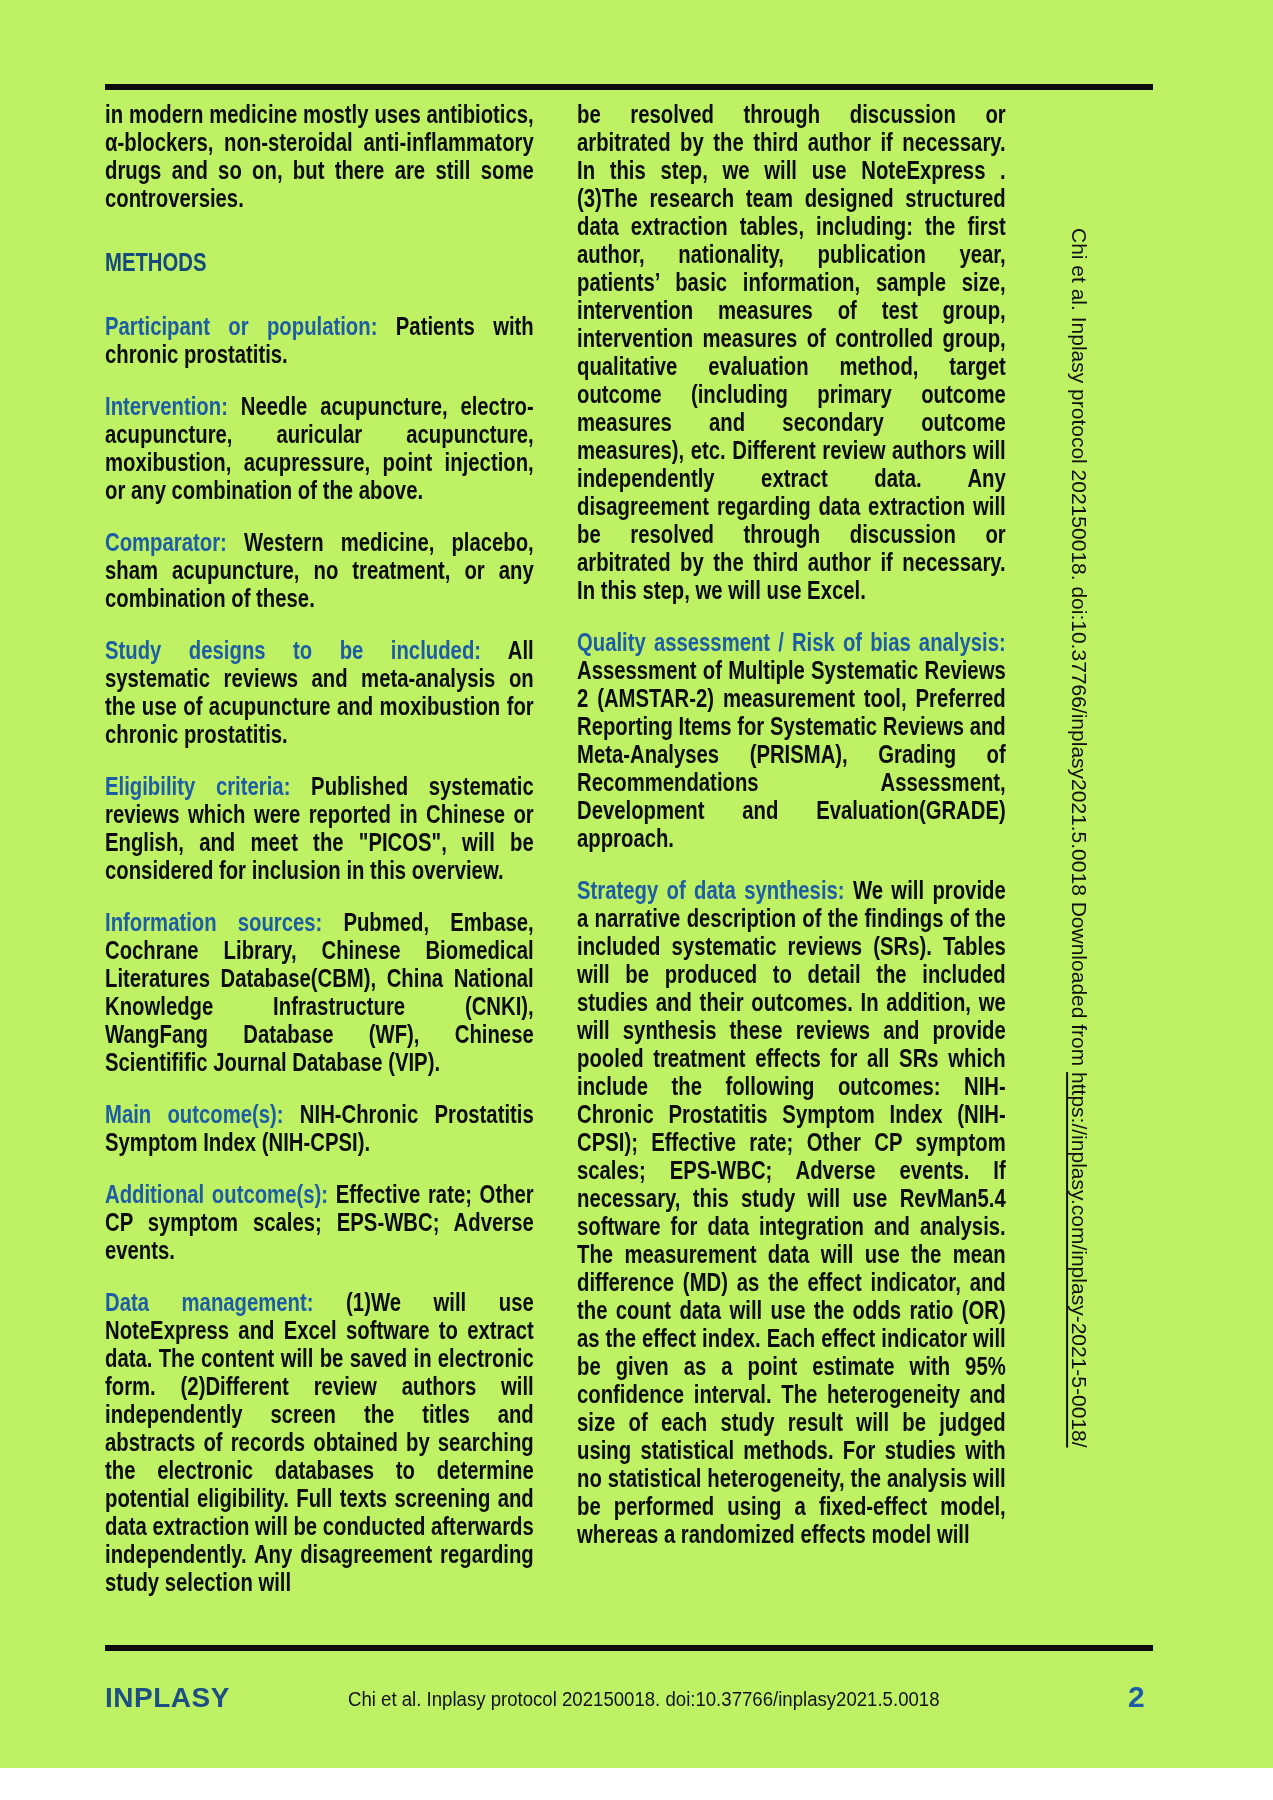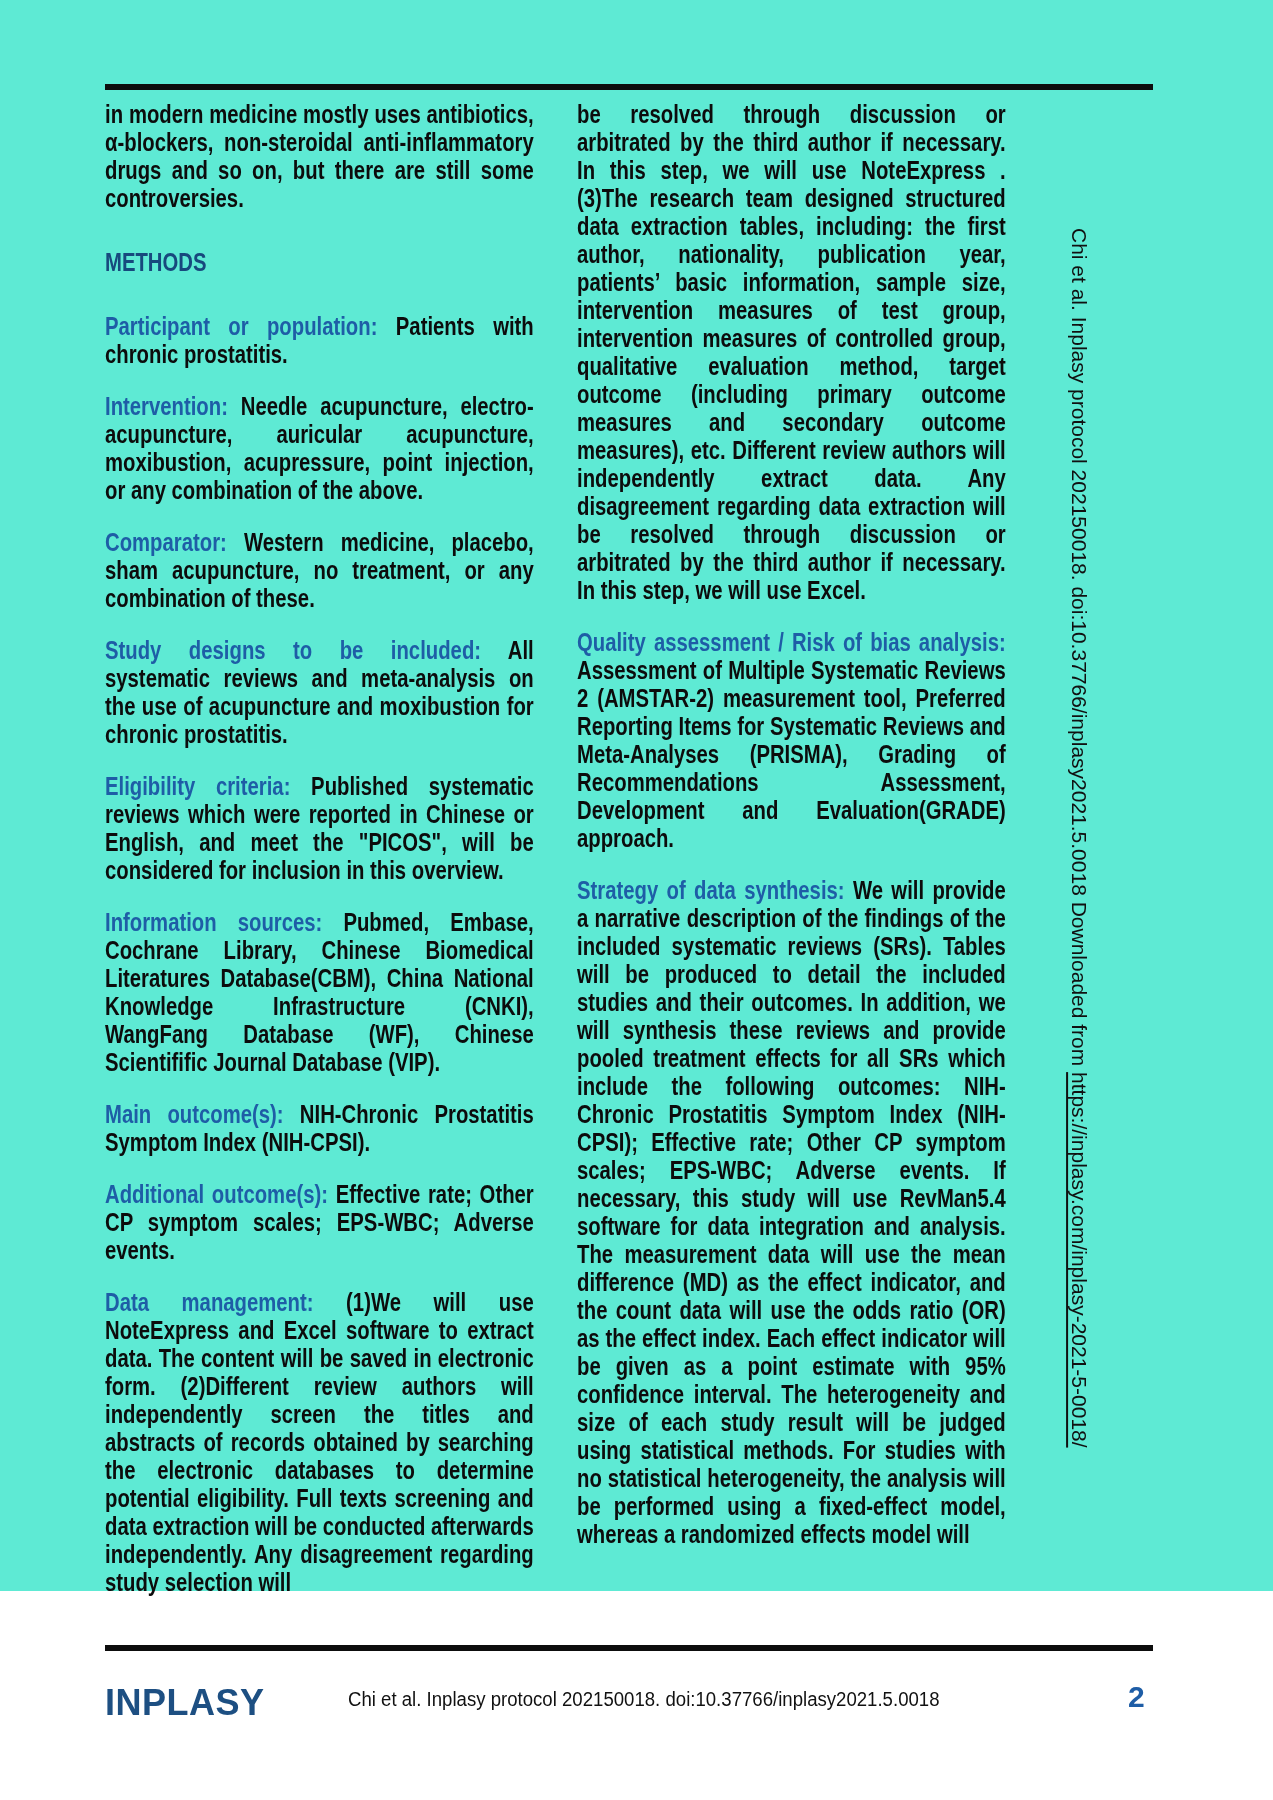--- a/index.html
+++ b/index.html
@@ -1,20 +1,20 @@
 <!DOCTYPE html>
 <html><head>
 <meta charset="utf-8">
 <style>
   html, body { margin:0; padding:0; }
   body {
     width:1273px; height:1800px; background:#ffffff; position:relative;
     font-family:"Liberation Sans", sans-serif; overflow:hidden;
   }
-  .page { position:absolute; left:0; top:0; width:1273px; height:1591px; background:#5eead4; }
+  .page { position:absolute; left:0; top:0; width:1273px; height:1768px; background:#bef264; }
 
   .rule { position:absolute; left:105px; width:1048px; height:6px; background:#0d0d0d; }
   .rule.top { top:84px; }
   .rule.bottom { top:1645px; }
 
   .col {
     position:absolute; top:100px; width:528px;
     transform:scaleX(0.812); transform-origin:0 0;
     color:#0c0c0c; font-weight:bold; font-size:25px; line-height:28px;
     text-align:justify;
@@ -31,21 +31,21 @@
 
   .sidebar {
     position:absolute; left:1064px; top:228px;
     writing-mode:vertical-rl; white-space:nowrap;
     font-size:21px; font-weight:normal; color:#101010; line-height:30px;
   }
   .sidebar .link { text-decoration:underline; color:#101010; }
 
   .footer-logo {
     position:absolute; left:105px; top:1682px;
-    font-size:36px; font-weight:bold; color:#1d4f82; letter-spacing:0.5px;
+    font-size:28px; font-weight:bold; color:#1d4f82; letter-spacing:0.5px;
   }
   .footer-citation {
     position:absolute; left:348px; top:1688px;
     font-size:20px; font-weight:normal; color:#111111;
     transform:scaleX(0.93); transform-origin:0 0; white-space:nowrap;
   }
   .page-number {
     position:absolute; left:1128px; top:1680px;
     font-size:30px; font-weight:bold; color:#1e5da6;
   }

